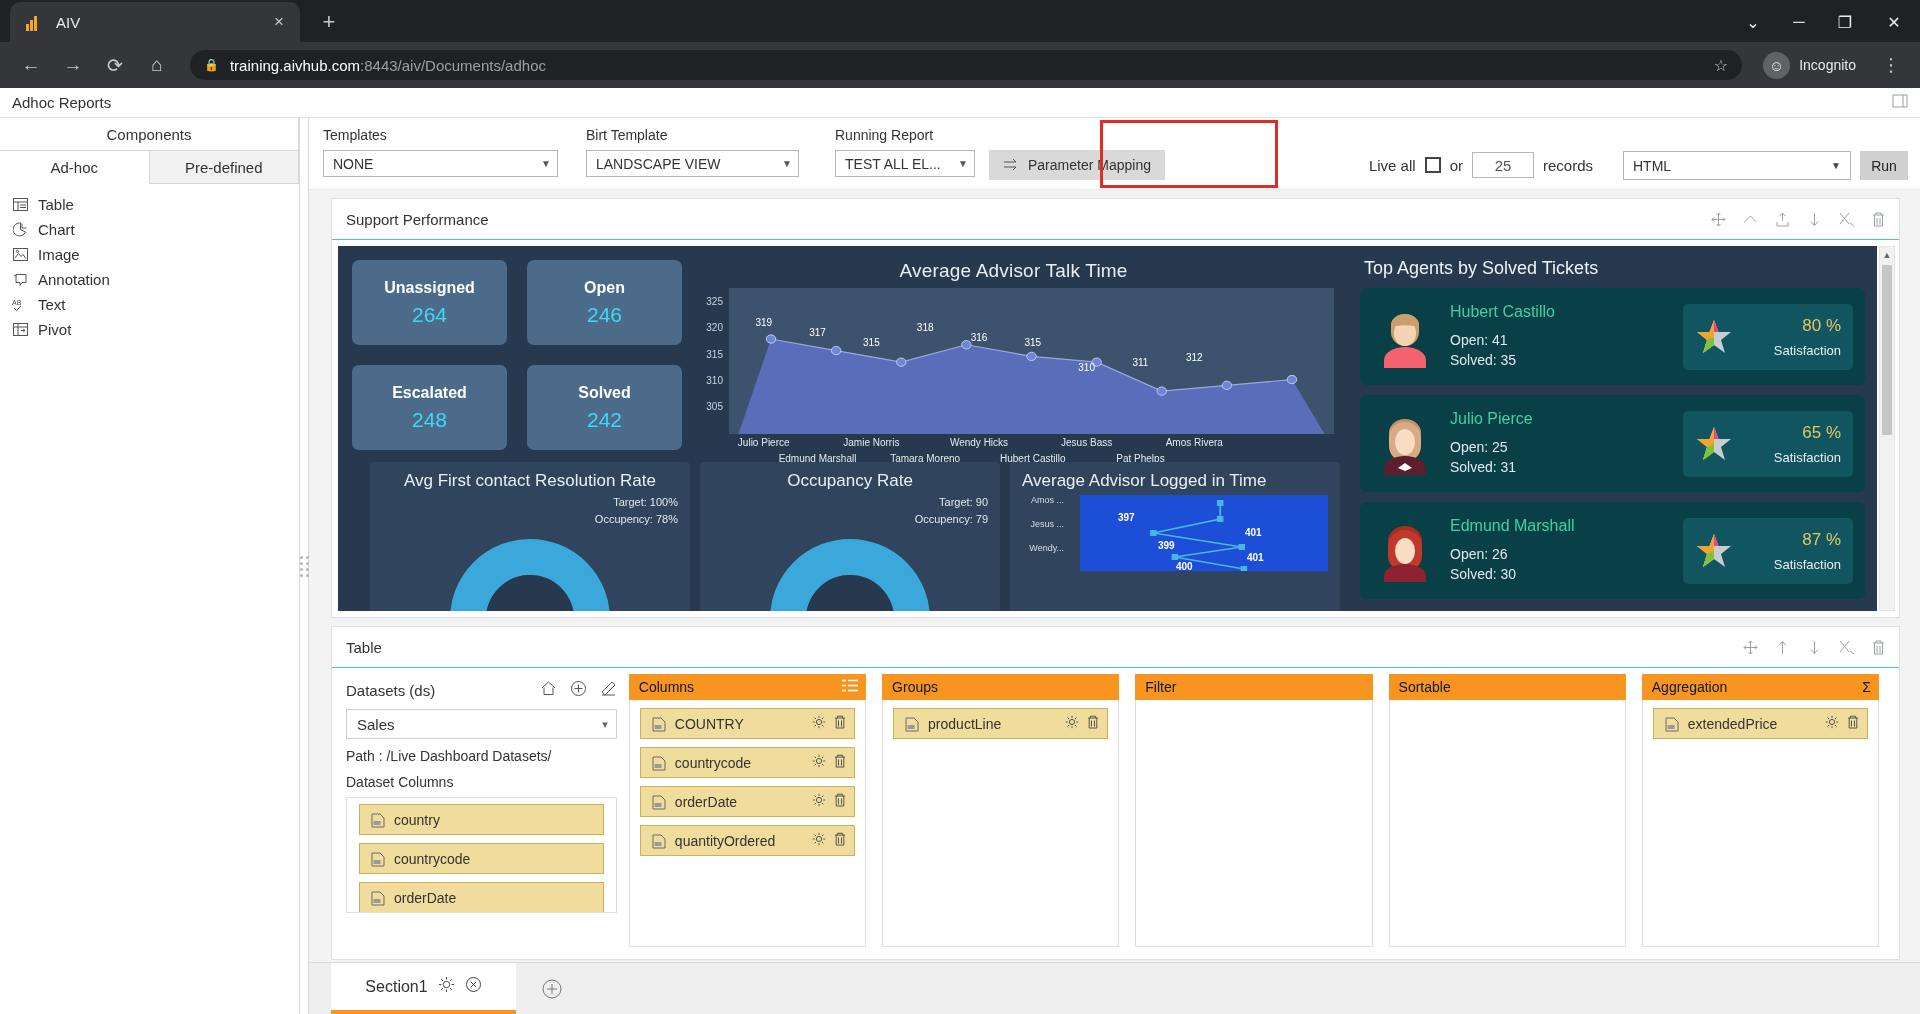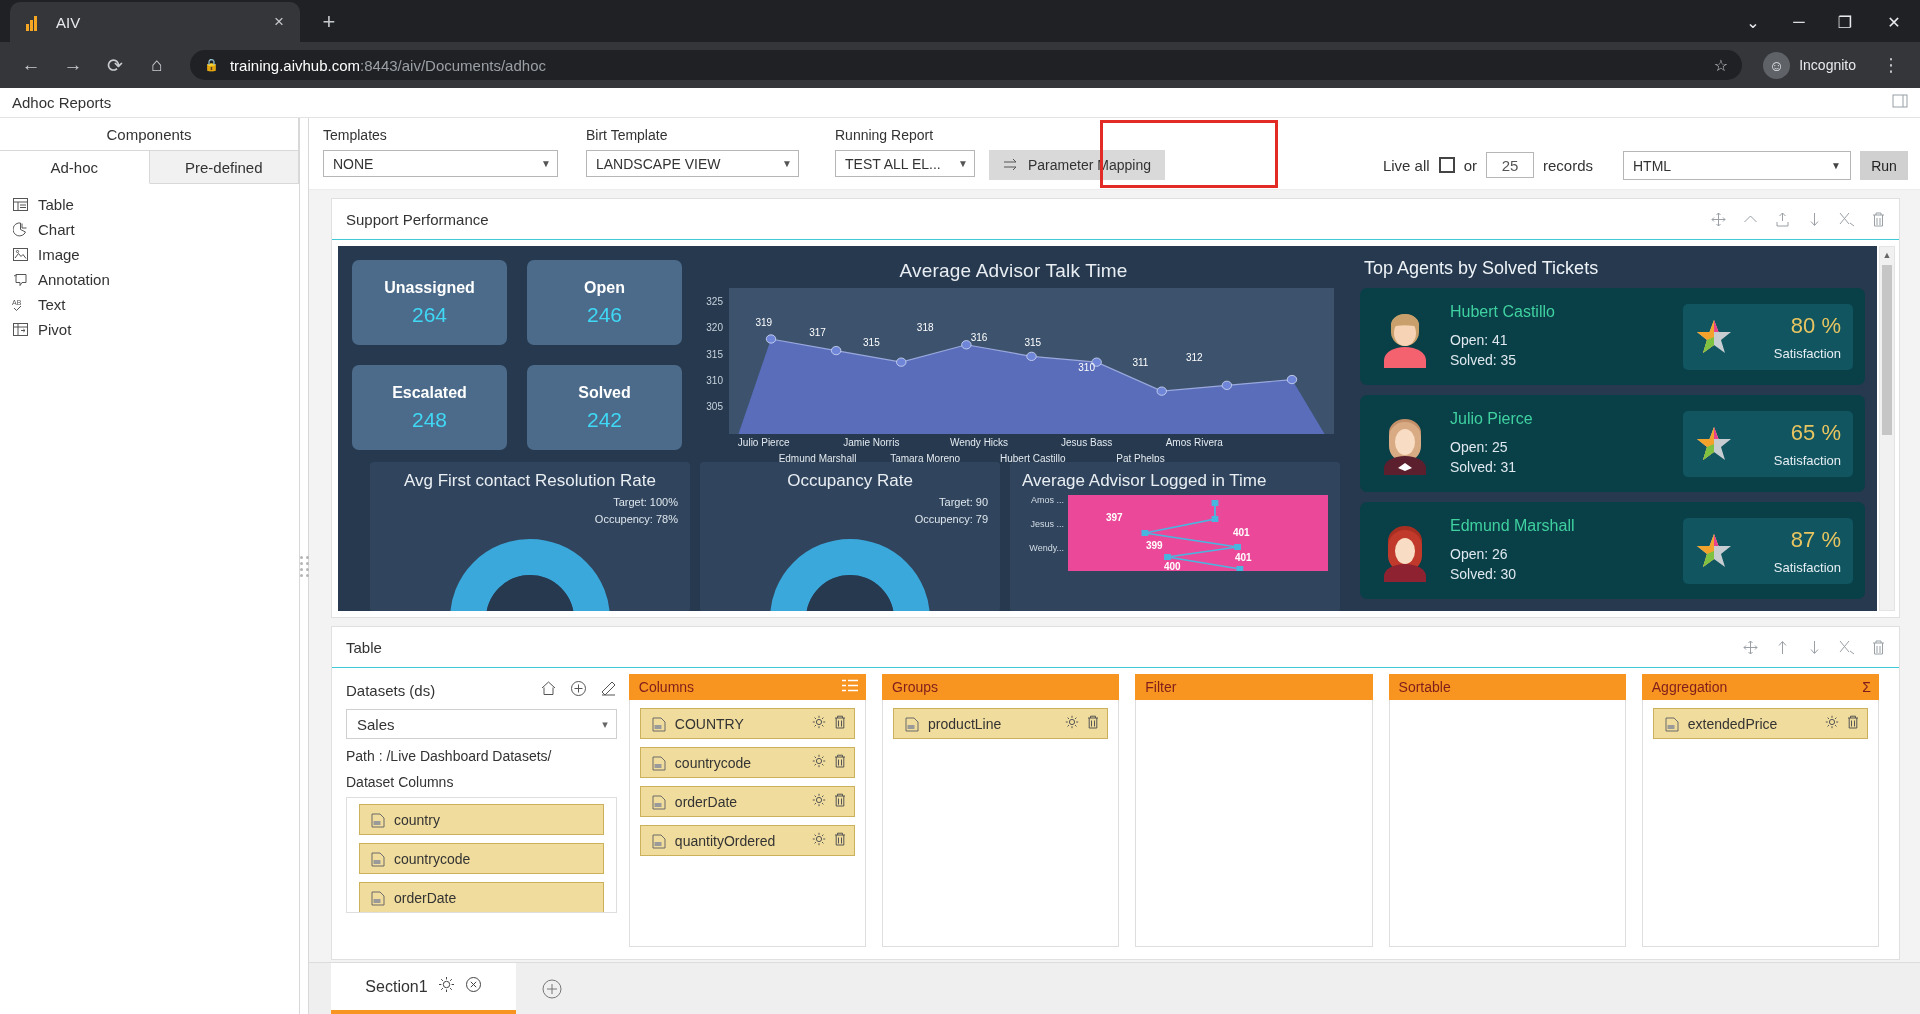--- a/index.html
+++ b/index.html
@@ -108,21 +108,21 @@
     margin-top:23px; height:30px; background:#d9d9d9; border:none; display:flex;align-items:center;
     gap:9px; padding:0 14px; font-size:14px; color:#333;
   }
   .pmap-btn .ic{ font-size:15px; color:#555; }
 
   .showall{
     margin-left:auto; display:flex; align-items:center; gap:9px; font-size:15px; color:#333;
     margin-top:25px; padding-right:0;
   }
   .chkbox{ width:16px;height:16px;border:2px solid #444; background:#fff; }
-  .numbox{ width:48px;height:26px;border:1px solid #b6b6b6;background:#fff;display:flex;
+  .numbox{ width:62px;height:26px;border:1px solid #b6b6b6;background:#fff;display:flex;
     align-items:center;justify-content:center;font-size:15px;color:#555;}
   .fmt{
     margin-left:30px; margin-top:24px; width:228px; height:29px; border:1px solid #b6b6b6; background:#fff;
     display:flex;align-items:center;padding:0 9px;font-size:14px;color:#333;
   }
   .fmt .car{ margin-left:auto;font-size:10px;color:#444;}
   .run-btn{
     margin-top:24px; margin-left:9px; margin-right:12px; width:48px;height:29px;background:#d0d0d0;border:none;
     font-size:14px;color:#222;display:flex;align-items:center;justify-content:center;
   }
@@ -174,40 +174,40 @@
   .mini-row{ position:absolute; left:32px; top:216px; right:8px; display:flex; gap:10px; }
   .mini{ background:#30455d; border-radius:4px; padding:9px 12px 0 12px; position:relative; overflow:hidden;}
   .mini.m1{ width:320px; height:150px; } .mini.m2{ width:300px; height:150px; } .mini.m3{ width:330px; height:150px; }
   .mini .m-ttl{ font-size:17px; color:#e9eef3; text-align:center; }
   .mini .m-sub{ font-size:11px; color:#dfe6ed; text-align:right; margin-top:5px; }
   .donut{ position:absolute; left:50%; transform:translateX(-50%); top:72px; }
 
   .adv-chart{ margin-top:4px; display:flex; gap:4px; }
   .adv-y{ width:42px; }
   .adv-y div{ font-size:9px; color:#d5dde6; height:24px; text-align:right; white-space:nowrap; overflow:hidden;}
-  .adv-plot{ flex:1; height:76px; background:#ec4899; position:relative; }
+  .adv-plot{ flex:1; height:76px; background:#1d4ed8; position:relative;margin-left:12px; }
   .adv-plot svg{ display:block; }
   .adv-plot .vl{ position:absolute; font-size:10px; color:#fff; font-weight:bold; }
 
   .agents-ttl{ font-size:18px; color:#eef3f7; margin:2px 0 9px 4px; }
   .agent{
     background:#093f47; border-radius:7px; height:97px; margin-bottom:10px; display:flex;
     align-items:center; padding:0 12px 0 14px; gap:14px; overflow:hidden;
   }
   .agent .av{ width:62px; height:62px; flex:0 0 62px; position:relative; }
   .agent .info{ flex:1; }
   .agent .nm{ font-size:16px; color:#3fd1a0; margin-bottom:9px; }
   .agent .st{ font-size:14px; color:#dfe8ee; line-height:1.45; }
   .agent .sat{
     width:170px; height:66px; background:#10555f; border-radius:5px; display:flex;align-items:center;
     padding:0 12px; gap:10px;
   }
   .agent .sat .star{ width:38px;height:38px; flex:0 0 38px; }
   .agent .sat .sright{ flex:1; text-align:right; }
-  .agent .sat .pct{ font-size:22px; color:#e8c561; }
+  .agent .sat .pct{ font-size:17px; color:#e8c561; }
   .agent .sat .cap{ font-size:13px; color:#e6eef3; margin-top:7px; }
 
   
   .tbl-wrap{ position:relative; display:flex; border-top:1px solid #3ec9d6; height:292px; }
   .tbl-body{ flex:1; display:flex; gap:0; padding:6px 0 0 0; min-width:0; }
 
   .ds-col{ width:300px; padding:6px 12px 0 14px; }
   .ds-hdr{ display:flex; align-items:center; font-size:15px; color:#333; }
   .ds-hdr .tools{ margin-left:auto; display:flex; gap:13px; color:#555; }
   .ds-select{
@@ -221,21 +221,21 @@
   .chip{
     background:#f0dc9c; border:1px solid #ccb15c; height:31px; margin:0 12px 8px 12px;
     display:flex; align-items:center; padding:0 8px 0 10px; gap:8px; font-size:14px; color:#333;
   }
   .chip .ficon{ width:16px;height:16px;flex:0 0 16px; }
   .chip .cname{ flex:1; white-space:nowrap; overflow:hidden; }
   .chip .acts{ display:flex; gap:8px; color:#555; }
 
   .bucket{ width:240px; margin-right:16px; }
   .bucket-hdr{
-    height:26px; background:#f79520; color:#7f1d1d; font-size:14px; display:flex;align-items:center;
+    height:26px; background:#f79520; color:#0f172a; font-size:14px; display:flex;align-items:center;
     padding:0 8px 0 10px;
   }
   .bucket-hdr .bh-ic{ margin-left:auto; }
   .bucket-body{ border:1px solid #dedede; border-top:none; background:#fff; height:247px; padding:8px 0 0 0; overflow:hidden;}
   .bucket-body .chip{ margin:0 10px 8px 10px; }
   .bucket.last{ margin-right:20px; }
 
   
   .sec-bar{ height:52px; background:#efefef; display:flex; align-items:stretch; padding-left:22px; border-top:1px solid #dcdcdc;}
   .sec-tab{

